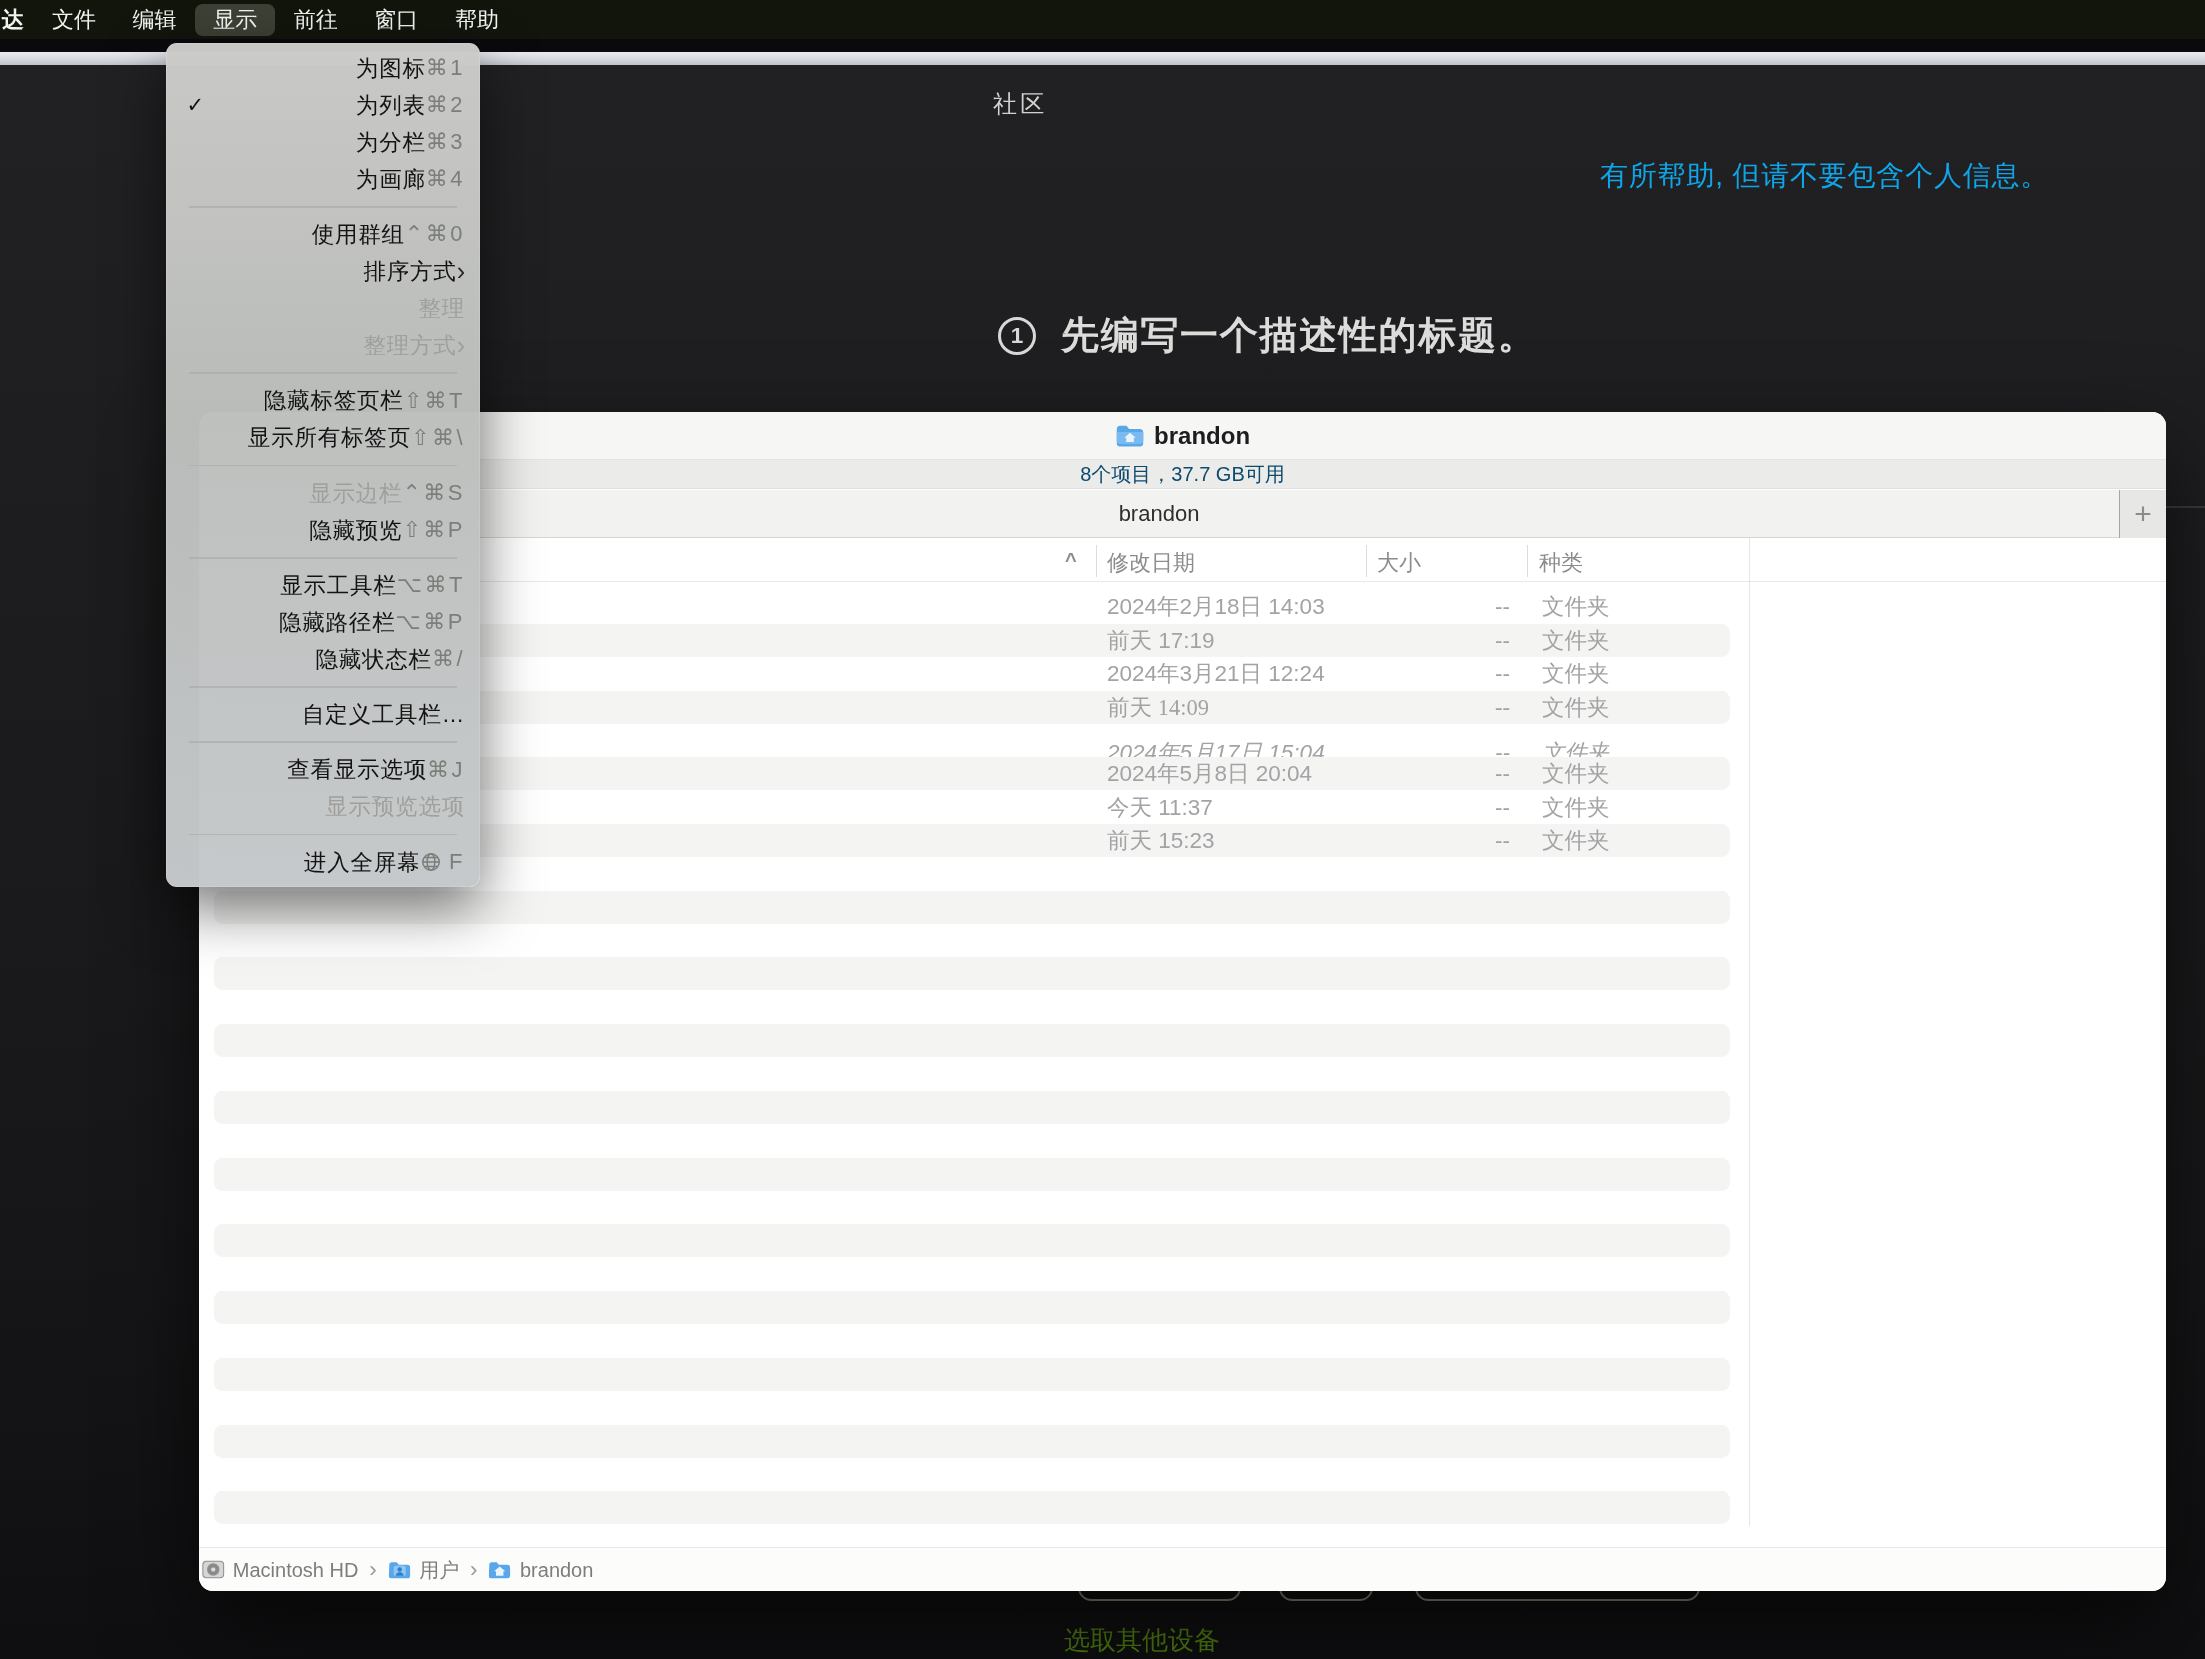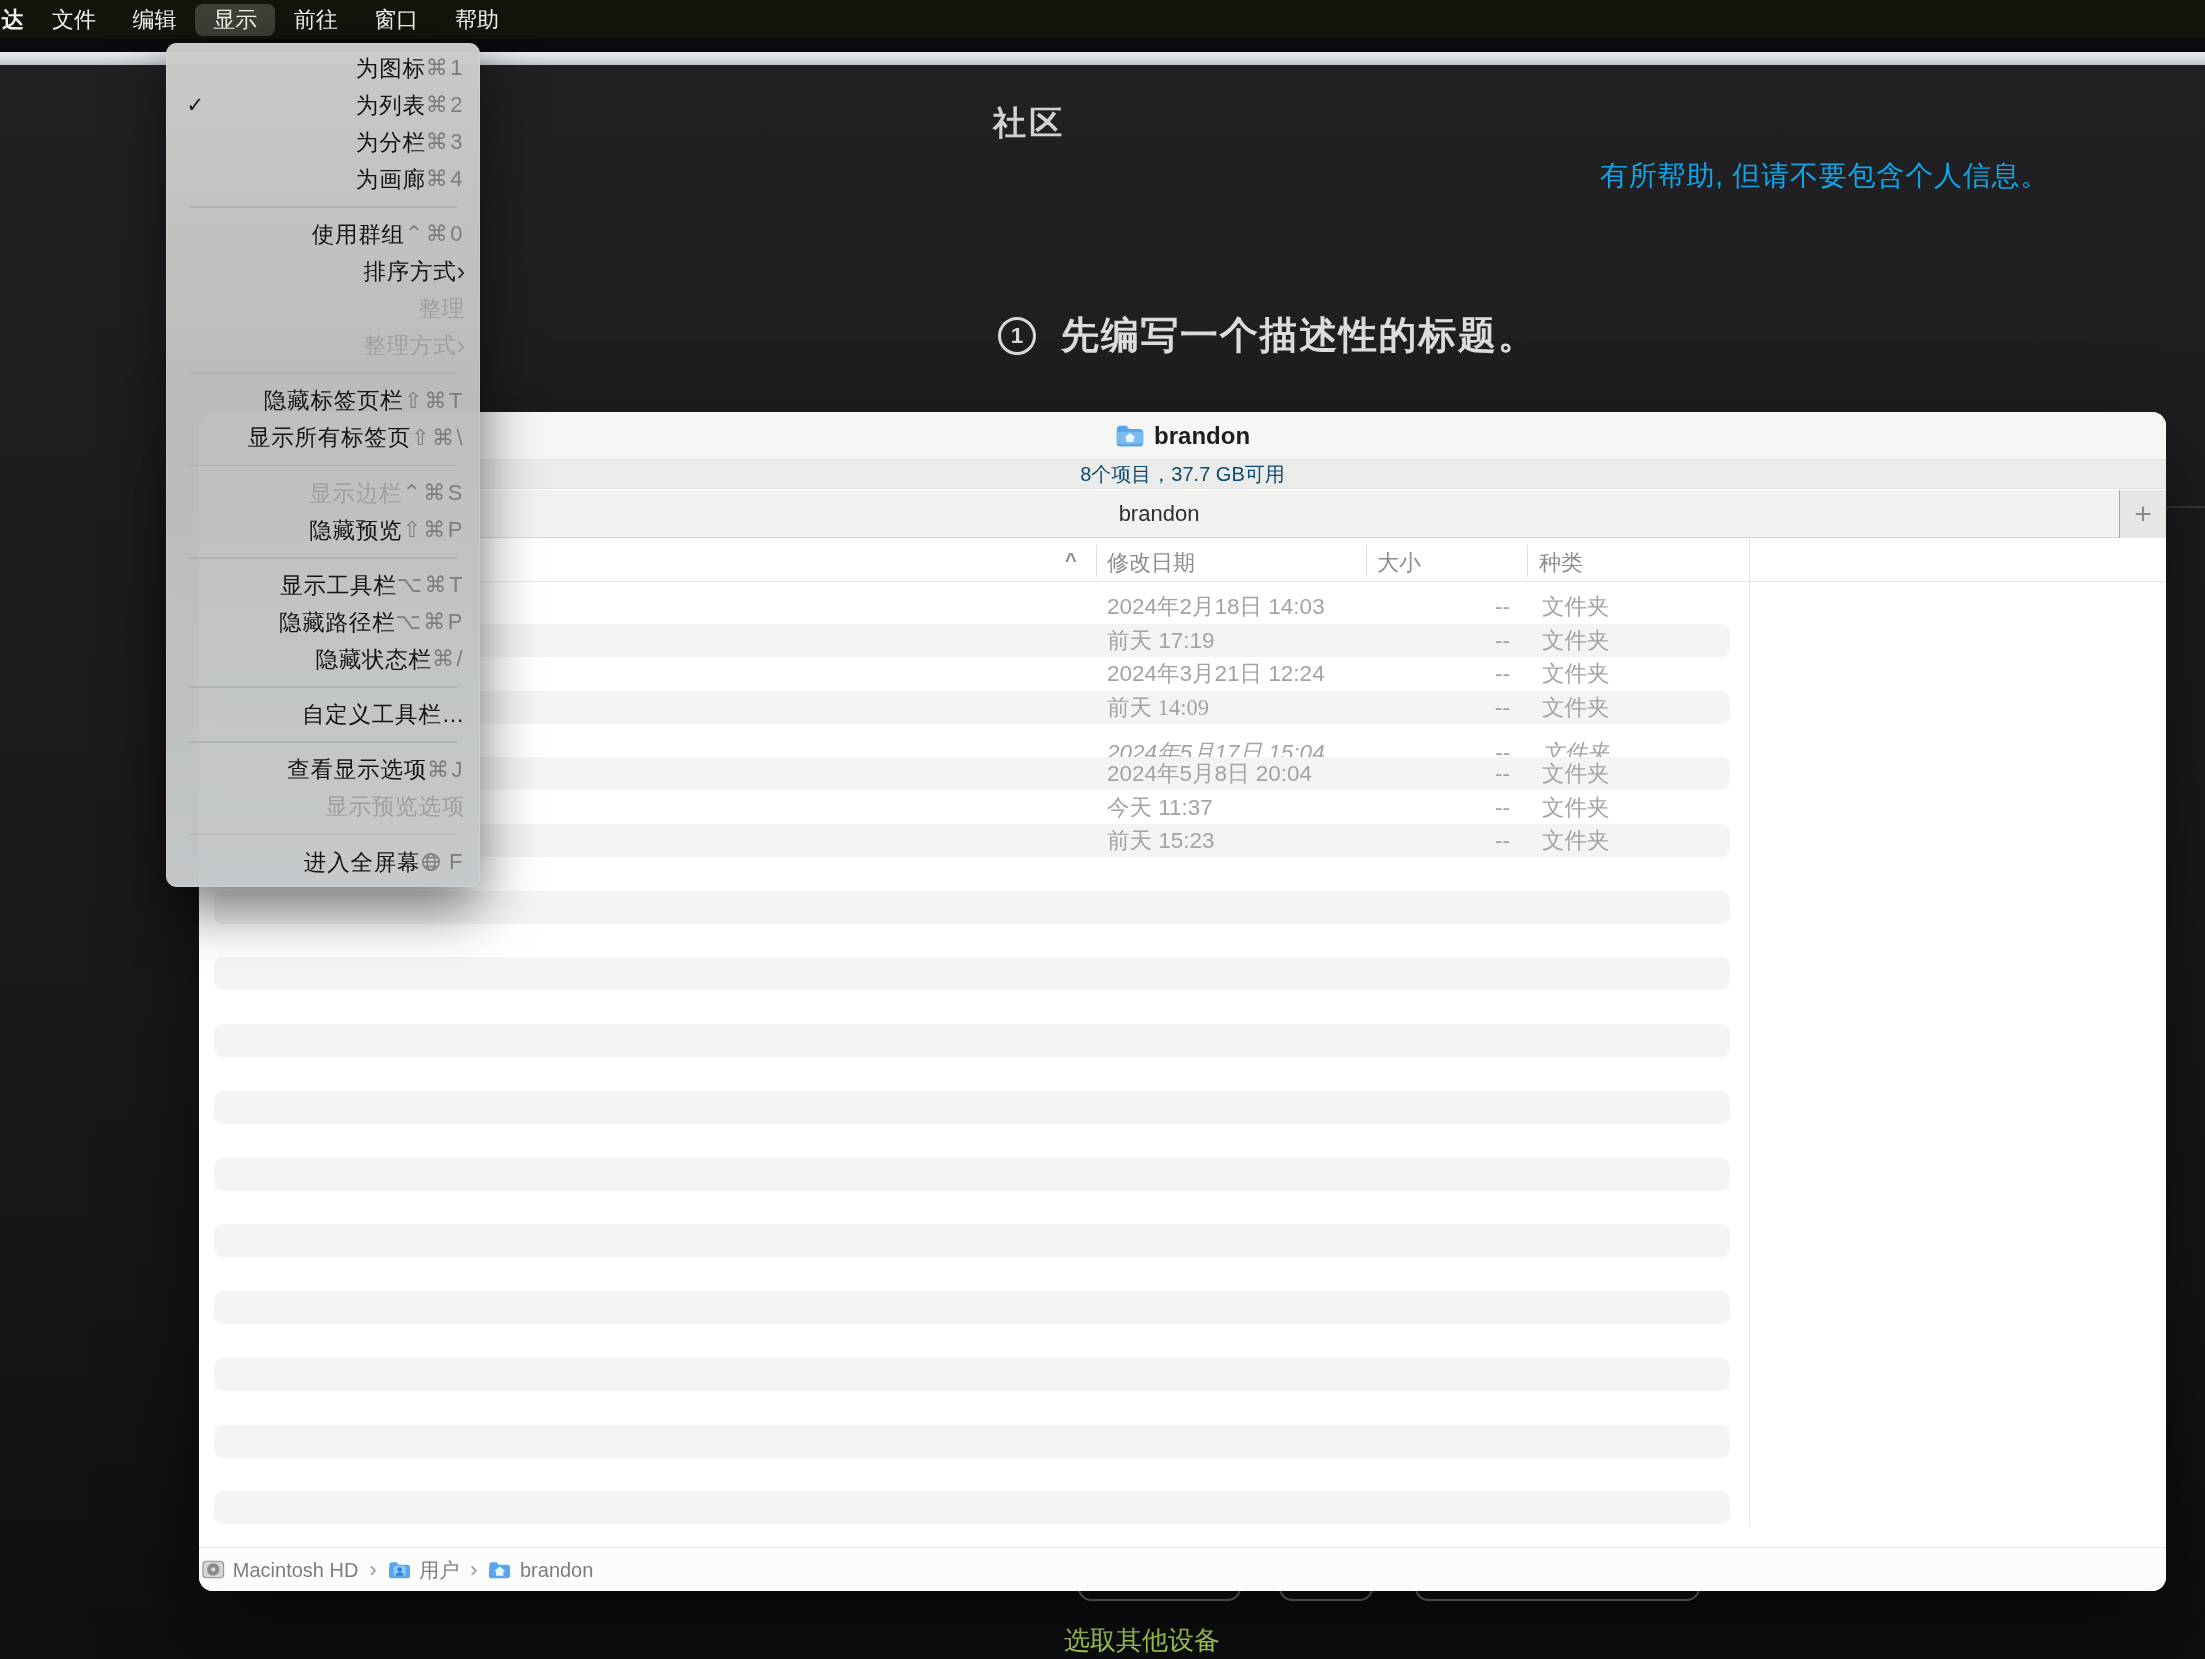--- a/index.html
+++ b/index.html
@@ -9,32 +9,32 @@
     font-family:"Liberation Sans","DejaVu Sans",sans-serif;
     -webkit-font-smoothing:antialiased;
   }
   
   .backdrop{position:absolute;left:0;top:65px;width:2205px;height:1595px;z-index:0;
     background:linear-gradient(180deg,#212123 0%,#1c1c1e 40%,#161618 75%,#0f0f11 100%);}
   .strip-top{position:absolute;left:0;top:39px;width:2205px;height:12.5px;background:#0a0a0d;z-index:1}
   .band{position:absolute;left:0;top:52px;width:2205px;height:13.3px;z-index:1;
     background:linear-gradient(180deg,#e9ebef 0%,#d6d9e0 55%,#bfc3cc 100%);}
   .right-line{position:absolute;left:2165px;top:506px;width:40px;height:1.7px;background:#3a3a3c;z-index:2}
-  .community-title{position:absolute;left:993px;top:101px;font-size:33px;font-weight:700;color:#d2d2d0;z-index:2;letter-spacing:3.3px}
+  .community-title{position:absolute;left:993px;top:88px;font-size:24px;font-weight:400;color:#d2d2d0;z-index:2;letter-spacing:3.3px}
   .help-text{position:absolute;left:1600px;top:157px;font-size:28px;color:#0ea5e9;z-index:2;letter-spacing:0.8px}
   .step-row{position:absolute;left:998px;top:310px;display:flex;align-items:center;gap:25px;z-index:2}
   .step-circle{width:38px;height:38px;box-sizing:border-box;border:3.3px solid #d8d8d6;border-radius:50%;
     color:#d8d8d6;font-size:22.5px;font-weight:700;display:flex;align-items:center;justify-content:center}
   .step-text{font-size:38px;font-weight:600;color:#dcdcda;letter-spacing:1.7px}
   .dlg-btn{position:absolute;height:31px;top:1568px;z-index:2;border:2.1px solid #8a8372;border-top:none;
     border-radius:0 0 13.3px 13.3px;background:transparent}
   #dlg1{left:1078px;width:159px}
   #dlg2{left:1279px;width:90px}
   #dlg3{left:1415px;width:281px}
-  .choose-link{position:absolute;left:1064px;top:1623px;font-size:26px;color:#bef264;z-index:2}
+  .choose-link{position:absolute;left:1064px;top:1623px;font-size:26px;color:#4d7c0f;z-index:2}
 
   
   .menubar{position:absolute;left:0;top:0;width:2205px;height:39px;background:#11150c;z-index:40;
     display:flex;align-items:center;color:#f2f2f0;font-size:22px}
   .mb-app{font-weight:700;padding:0 10px 0 1.7px}
   .mb-item{padding:5px 18.3px;border-radius:7.5px;font-weight:500;line-height:1}
   .mb-item.active{background:#3c4035}
 
   
   .window{position:absolute;left:199px;top:412px;width:1967px;height:1179px;background:#ffffff;

